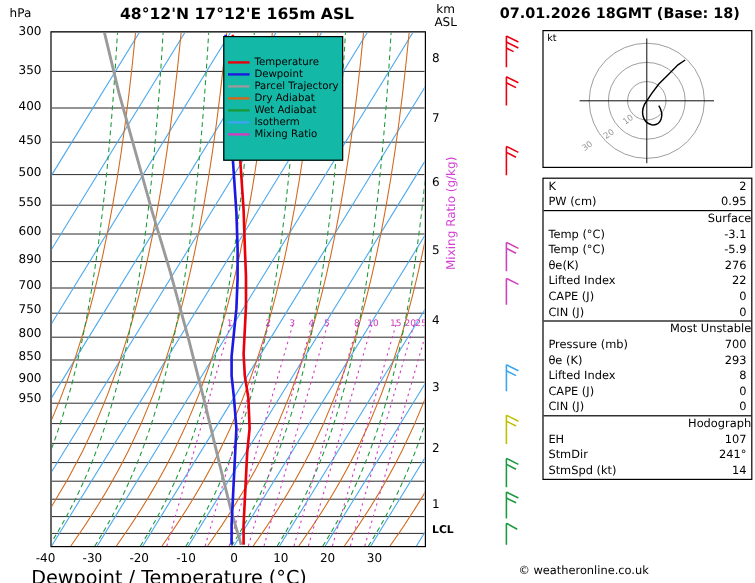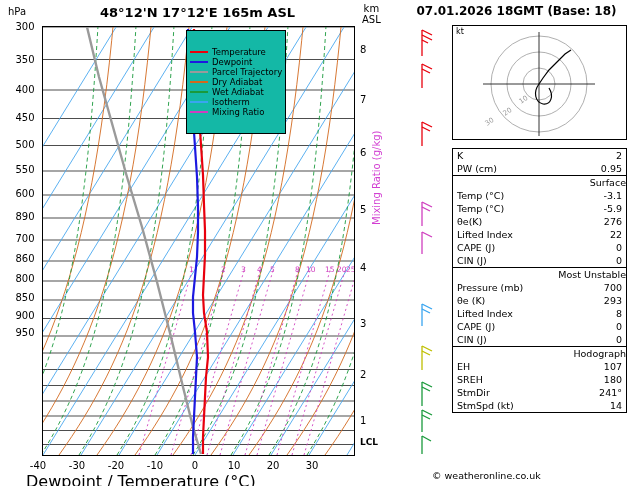--- a/index.html
+++ b/index.html
@@ -158,21 +158,21 @@
 
     <div class="ytick" style="top:21px">300</div>
     <div class="ytick" style="top:54px">350</div>
     <div class="ytick" style="top:84px">400</div>
     <div class="ytick" style="top:112px">450</div>
     <div class="ytick" style="top:139px">500</div>
     <div class="ytick" style="top:164px">550</div>
     <div class="ytick" style="top:188px">600</div>
     <div class="ytick" style="top:211px">890</div>
     <div class="ytick" style="top:233px">700</div>
-    <div class="ytick" style="top:253px">860</div>
+    <div class="ytick" style="top:253px">750</div>
     <div class="ytick" style="top:273px">800</div>
     <div class="ytick" style="top:292px">850</div>
     <div class="ytick" style="top:310px">900</div>
     <div class="ytick" style="top:327px">950</div>
 
     <div class="xtick" style="left:21px">-40</div>
     <div class="xtick" style="left:60px">-30</div>
     <div class="xtick" style="left:99px">-20</div>
     <div class="xtick" style="left:138px">-10</div>
     <div class="xtick" style="left:178px">0</div>
@@ -363,24 +363,20 @@
       <span>CIN (J)</span>
       <span>0</span>
     </div>
     <div class="hr"></div>
     <div class="ctr">Hodograph</div>
     <div class="line">
       <span>EH</span>
       <span>107</span>
     </div>
     <div class="line">
-      <span>SREH</span>
-      <span>180</span>
-    </div>
-    <div class="line">
       <span>StmDir</span>
       <span>241°</span>
     </div>
     <div class="line">
       <span>StmSpd (kt)</span>
       <span>14</span>
     </div>
   </div>
 
   <div class="credit">© weatheronline.co.uk</div>

